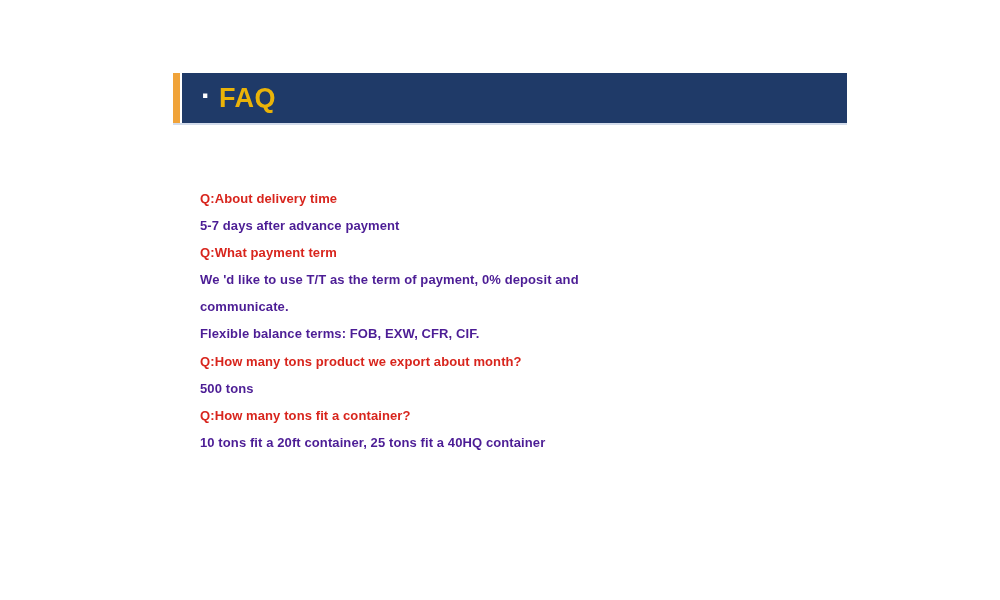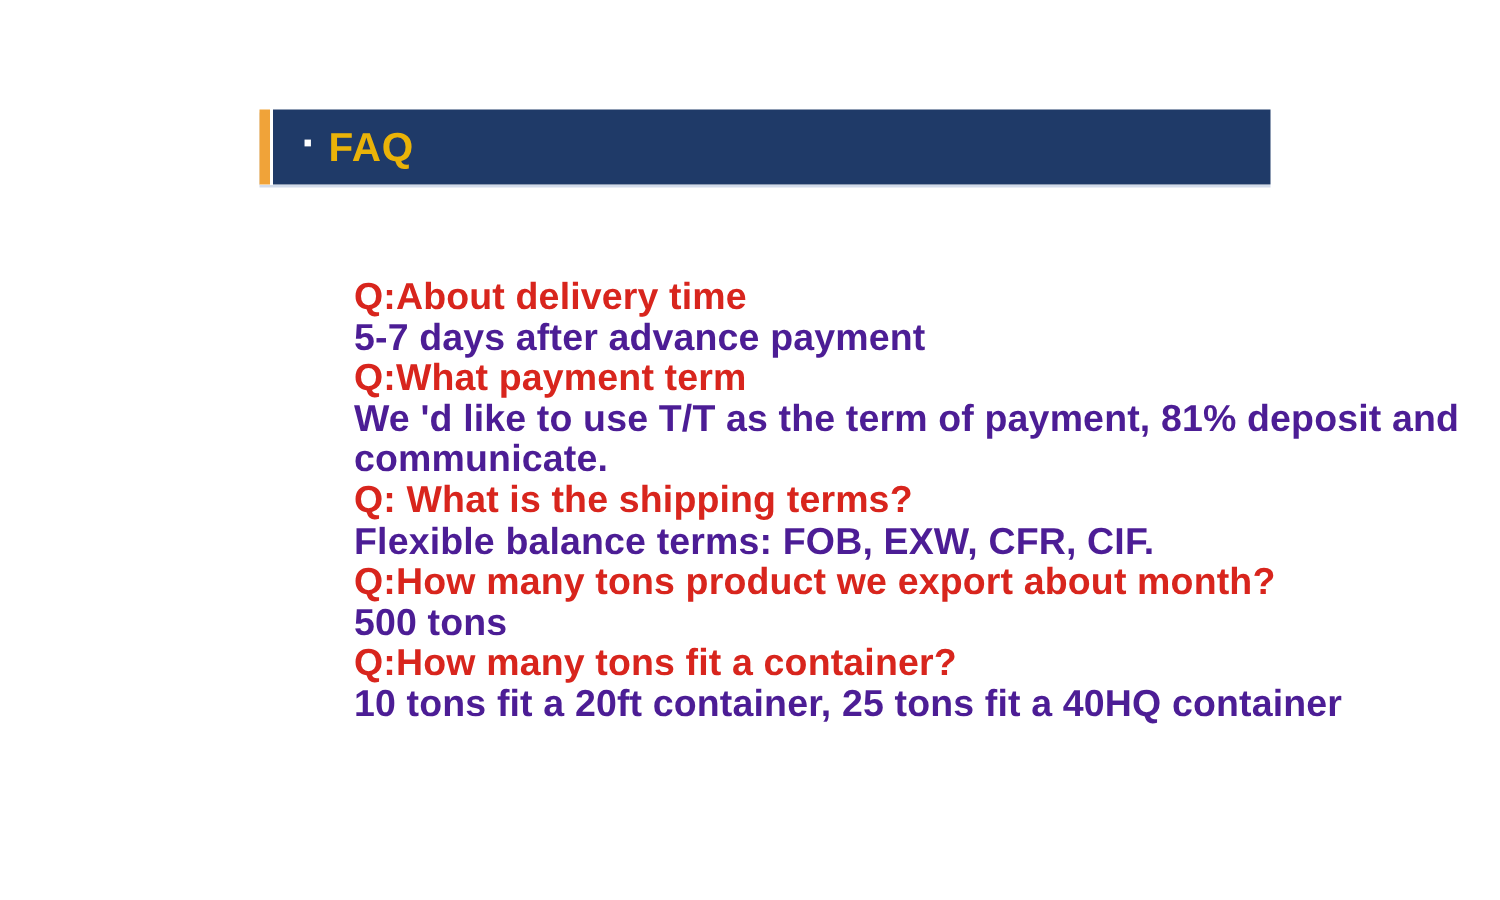--- a/index.html
+++ b/index.html
@@ -62,25 +62,24 @@
   }
 
   
   .faq-block {
     position: absolute;
     left: 200px;
     top: 185px;
     width: 660px;
   }
   .faq-line {
-    font-size: 25px;
+    font-size: 13px;
     line-height: 27.1px;
     white-space: nowrap;
     letter-spacing: 0.1px;
-    margin-left: 36px;
   }
   .faq-line.q {
     color: #d8251d;
     font-weight: 700;
   }
   .faq-line.a {
     color: #4c1d95;
     font-weight: 600;
   }
 </style>
@@ -95,23 +94,22 @@
     <div class="header-main">
       <span class="header-bullet">·</span>
       <span class="header-title">FAQ</span>
     </div>
   </div>
 
   <div class="faq-block">
     <div class="faq-line q">Q:About delivery time</div>
     <div class="faq-line a">5-7 days after advance payment</div>
     <div class="faq-line q">Q:What payment term</div>
-    <div class="faq-line a">We 'd like to use T/T as the term of payment, 81% deposit and</div>
+    <div class="faq-line a">We 'd like to use T/T as the term of payment, 0% deposit and</div>
     <div class="faq-line a">communicate.</div>
-    <div class="faq-line q">Q: What is the shipping terms?</div>
     <div class="faq-line a">Flexible balance terms: FOB, EXW, CFR, CIF.</div>
     <div class="faq-line q">Q:How many tons product we export about month?</div>
     <div class="faq-line a">500 tons</div>
     <div class="faq-line q">Q:How many tons fit a container?</div>
     <div class="faq-line a">10 tons fit a 20ft container, 25 tons fit a 40HQ container</div>
   </div>
 
 </div>
 
 </body></html>

